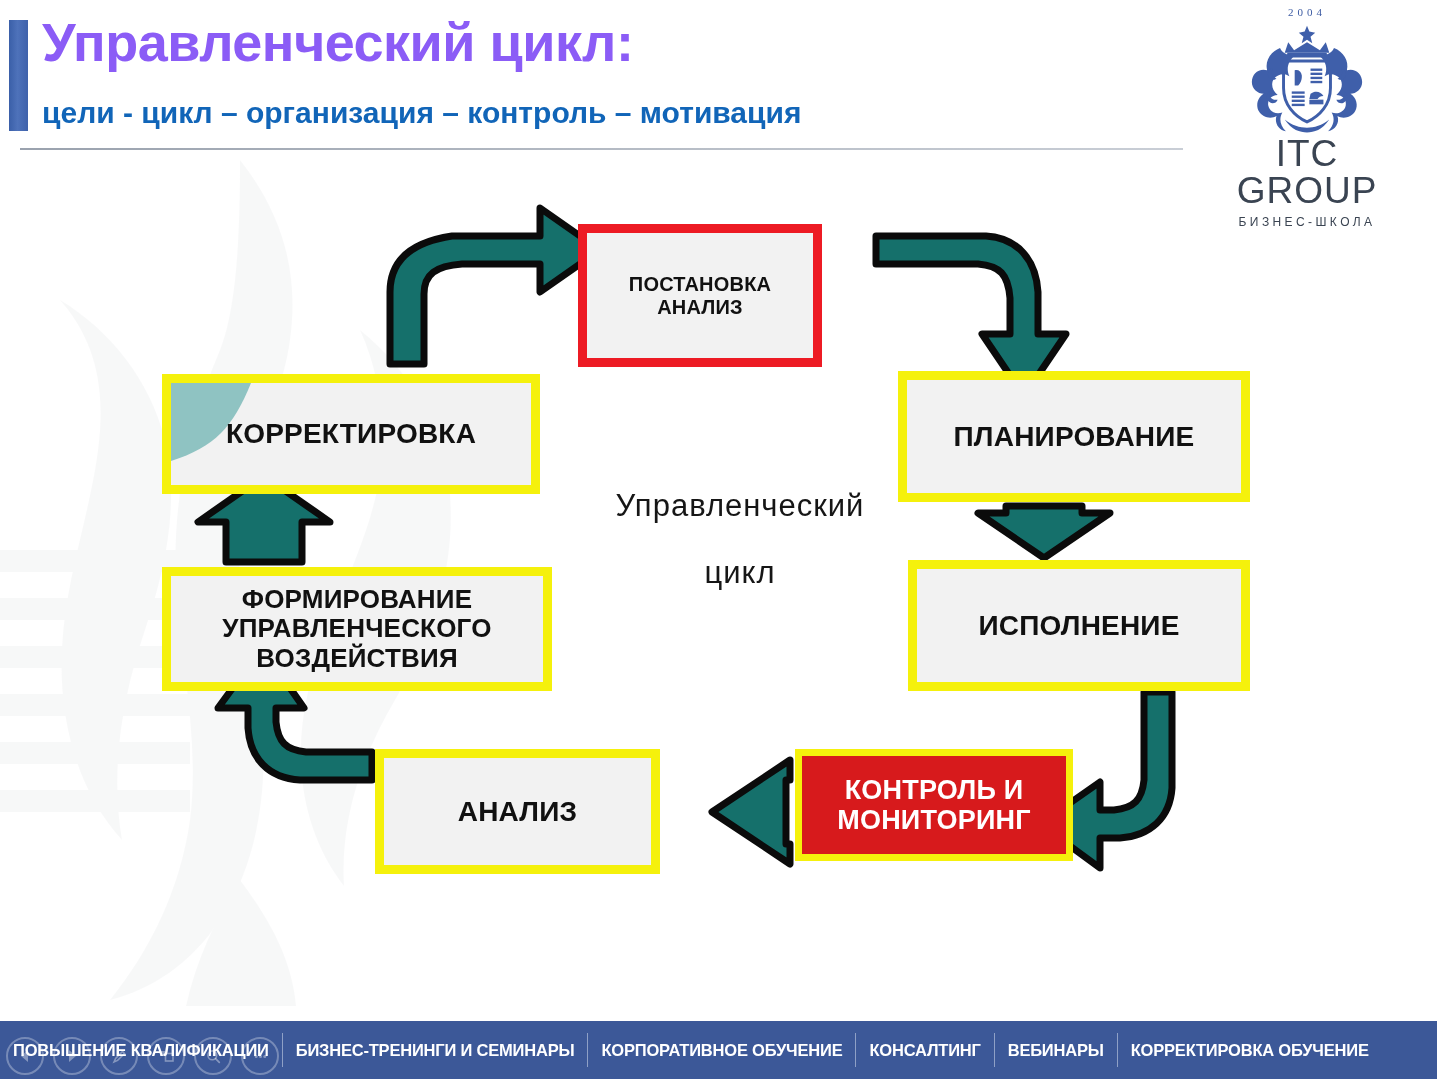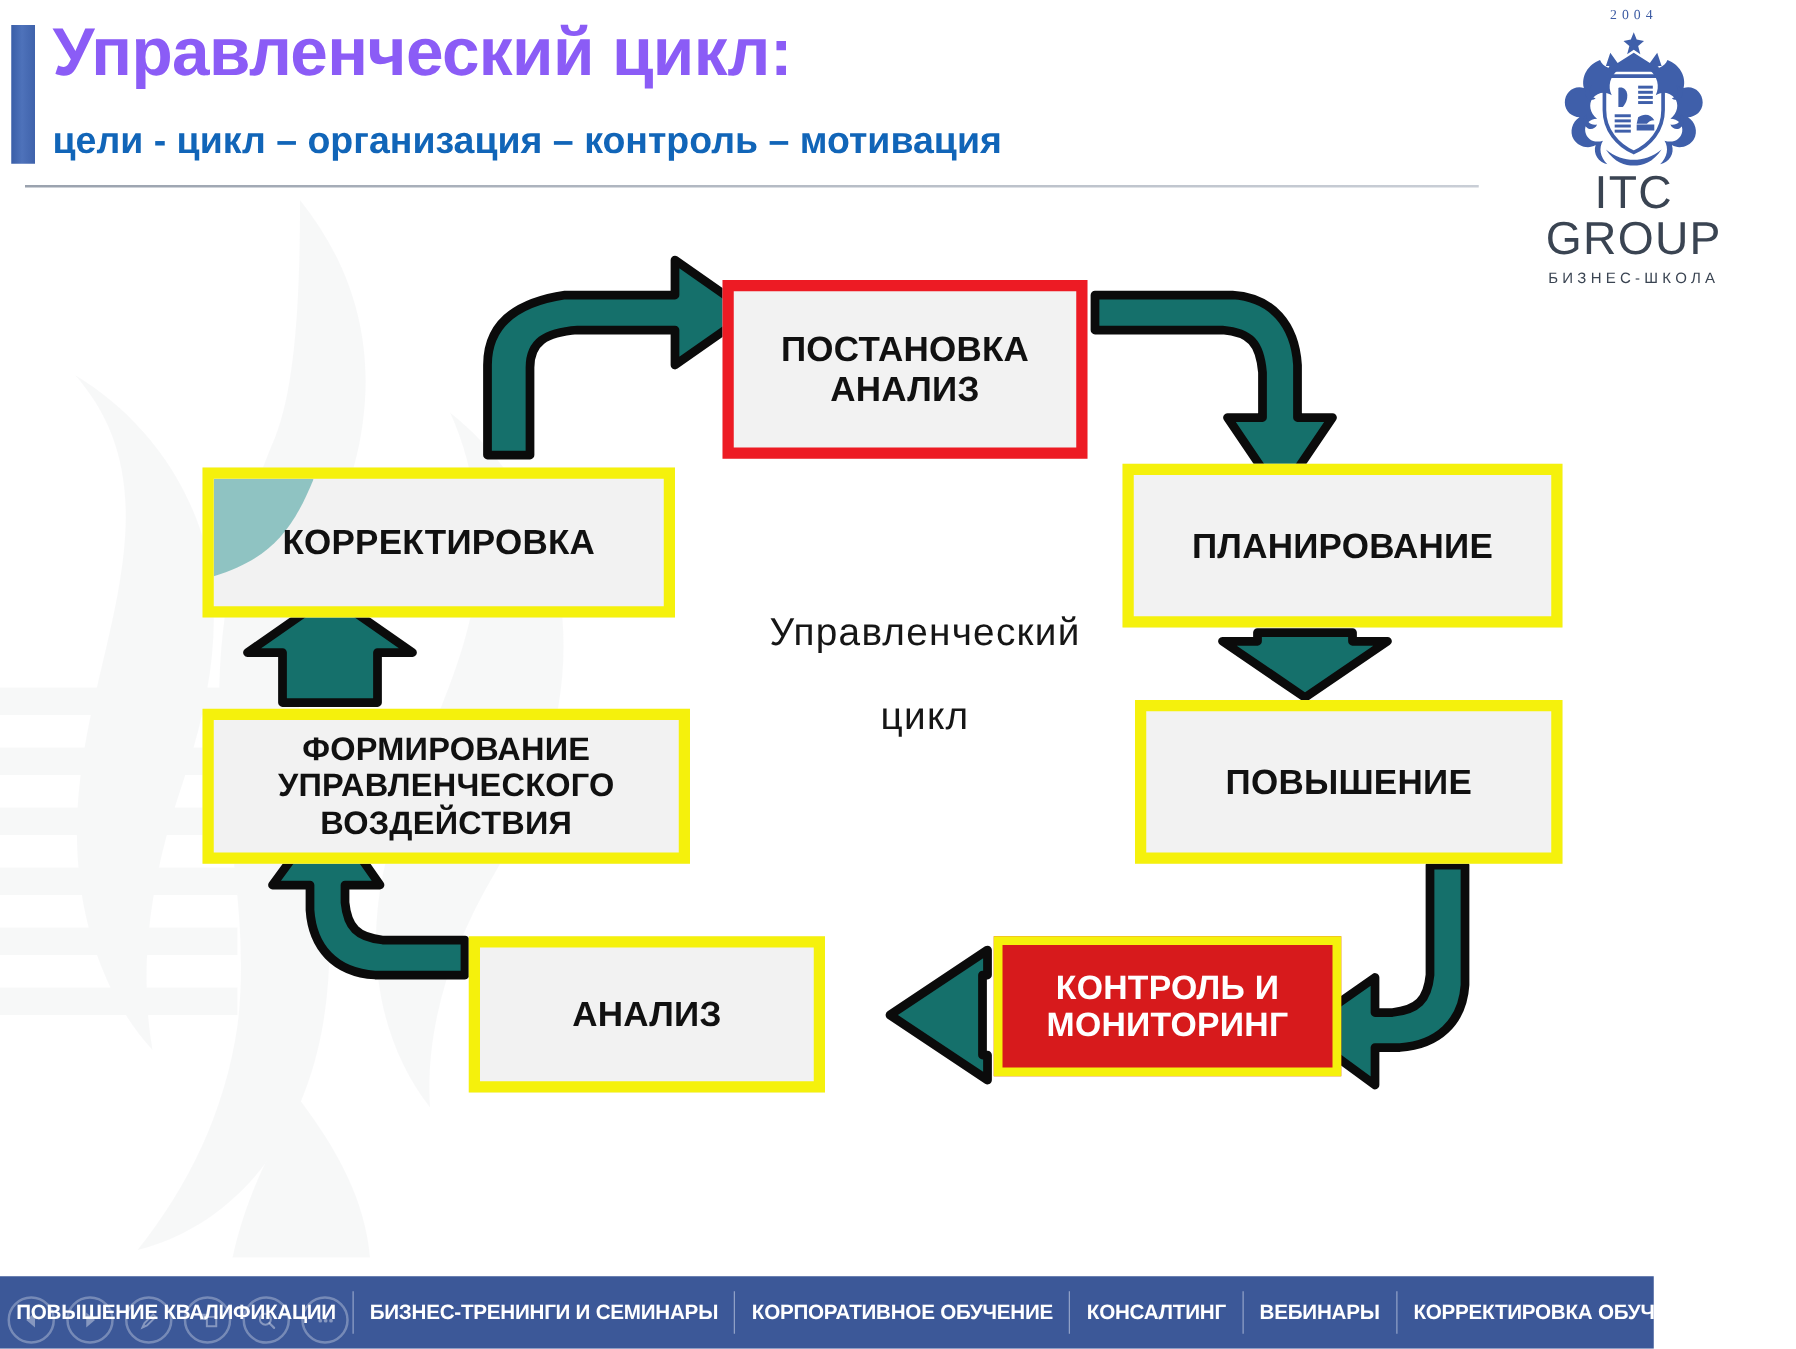--- a/index.html
+++ b/index.html
@@ -150,21 +150,21 @@
     left: 0;
     top: 0;
     width: 80px;
     height: 80px;
     overflow: hidden;
     pointer-events: none;
   }
   .corner-accent svg { display:block; }
 
   
-  #node-goals        { left: 578px; top:  56px; width: 292px; height: 143px; font-size: 28px; }
+  #node-goals        { left: 578px; top:  56px; width: 244px; height: 143px; font-size: 20px; }
   #node-planning     { left: 898px; top: 203px; width: 352px; height: 131px; font-size: 28px; }
   #node-execution    { left: 908px; top: 392px; width: 342px; height: 131px; font-size: 28px; }
   #node-control      { left: 795px; top: 581px; width: 278px; height: 112px; font-size: 27px; }
   #node-analysis     { left: 375px; top: 581px; width: 285px; height: 125px; font-size: 28px; }
   #node-influence    { left: 162px; top: 399px; width: 390px; height: 124px; font-size: 26px; }
   #node-correction   { left: 162px; top: 206px; width: 378px; height: 120px; font-size: 28px; }
 
   .center-label {
     position: absolute;
     left: 560px;
@@ -185,21 +185,21 @@
     height: 848px;
     pointer-events: none;
     z-index: 4;
   }
 
   
   .footer {
     position: absolute;
     left: 0;
     bottom: 0;
-    width: 1323px;
+    width: 1437px;
     height: 58px;
     background: #3c5898;
     display: flex;
     align-items: center;
     z-index: 8;
   }
   .footer-item {
     color: #ffffff;
     font-size: 16.5px;
     font-weight: bold;
@@ -336,21 +336,21 @@
   <div class="node red" id="node-goals" style="z-index:6;flex-direction:column;">
     <div>ПОСТАНОВКА</div>
     <div>АНАЛИЗ</div>
   </div>
 
   <div class="node yellow" id="node-planning" style="z-index:6;">
     <div>ПЛАНИРОВАНИЕ</div>
   </div>
 
   <div class="node yellow" id="node-execution" style="z-index:6;">
-    <div>ПОВЫШЕНИЕ</div>
+    <div>ИСПОЛНЕНИЕ</div>
   </div>
 
   <div class="node filled-red" id="node-control" style="z-index:6;flex-direction:column;">
     <div>КОНТРОЛЬ И</div>
     <div>МОНИТОРИНГ</div>
   </div>
 
   <div class="node yellow" id="node-analysis" style="z-index:6;">
     <div>АНАЛИЗ</div>
   </div>

